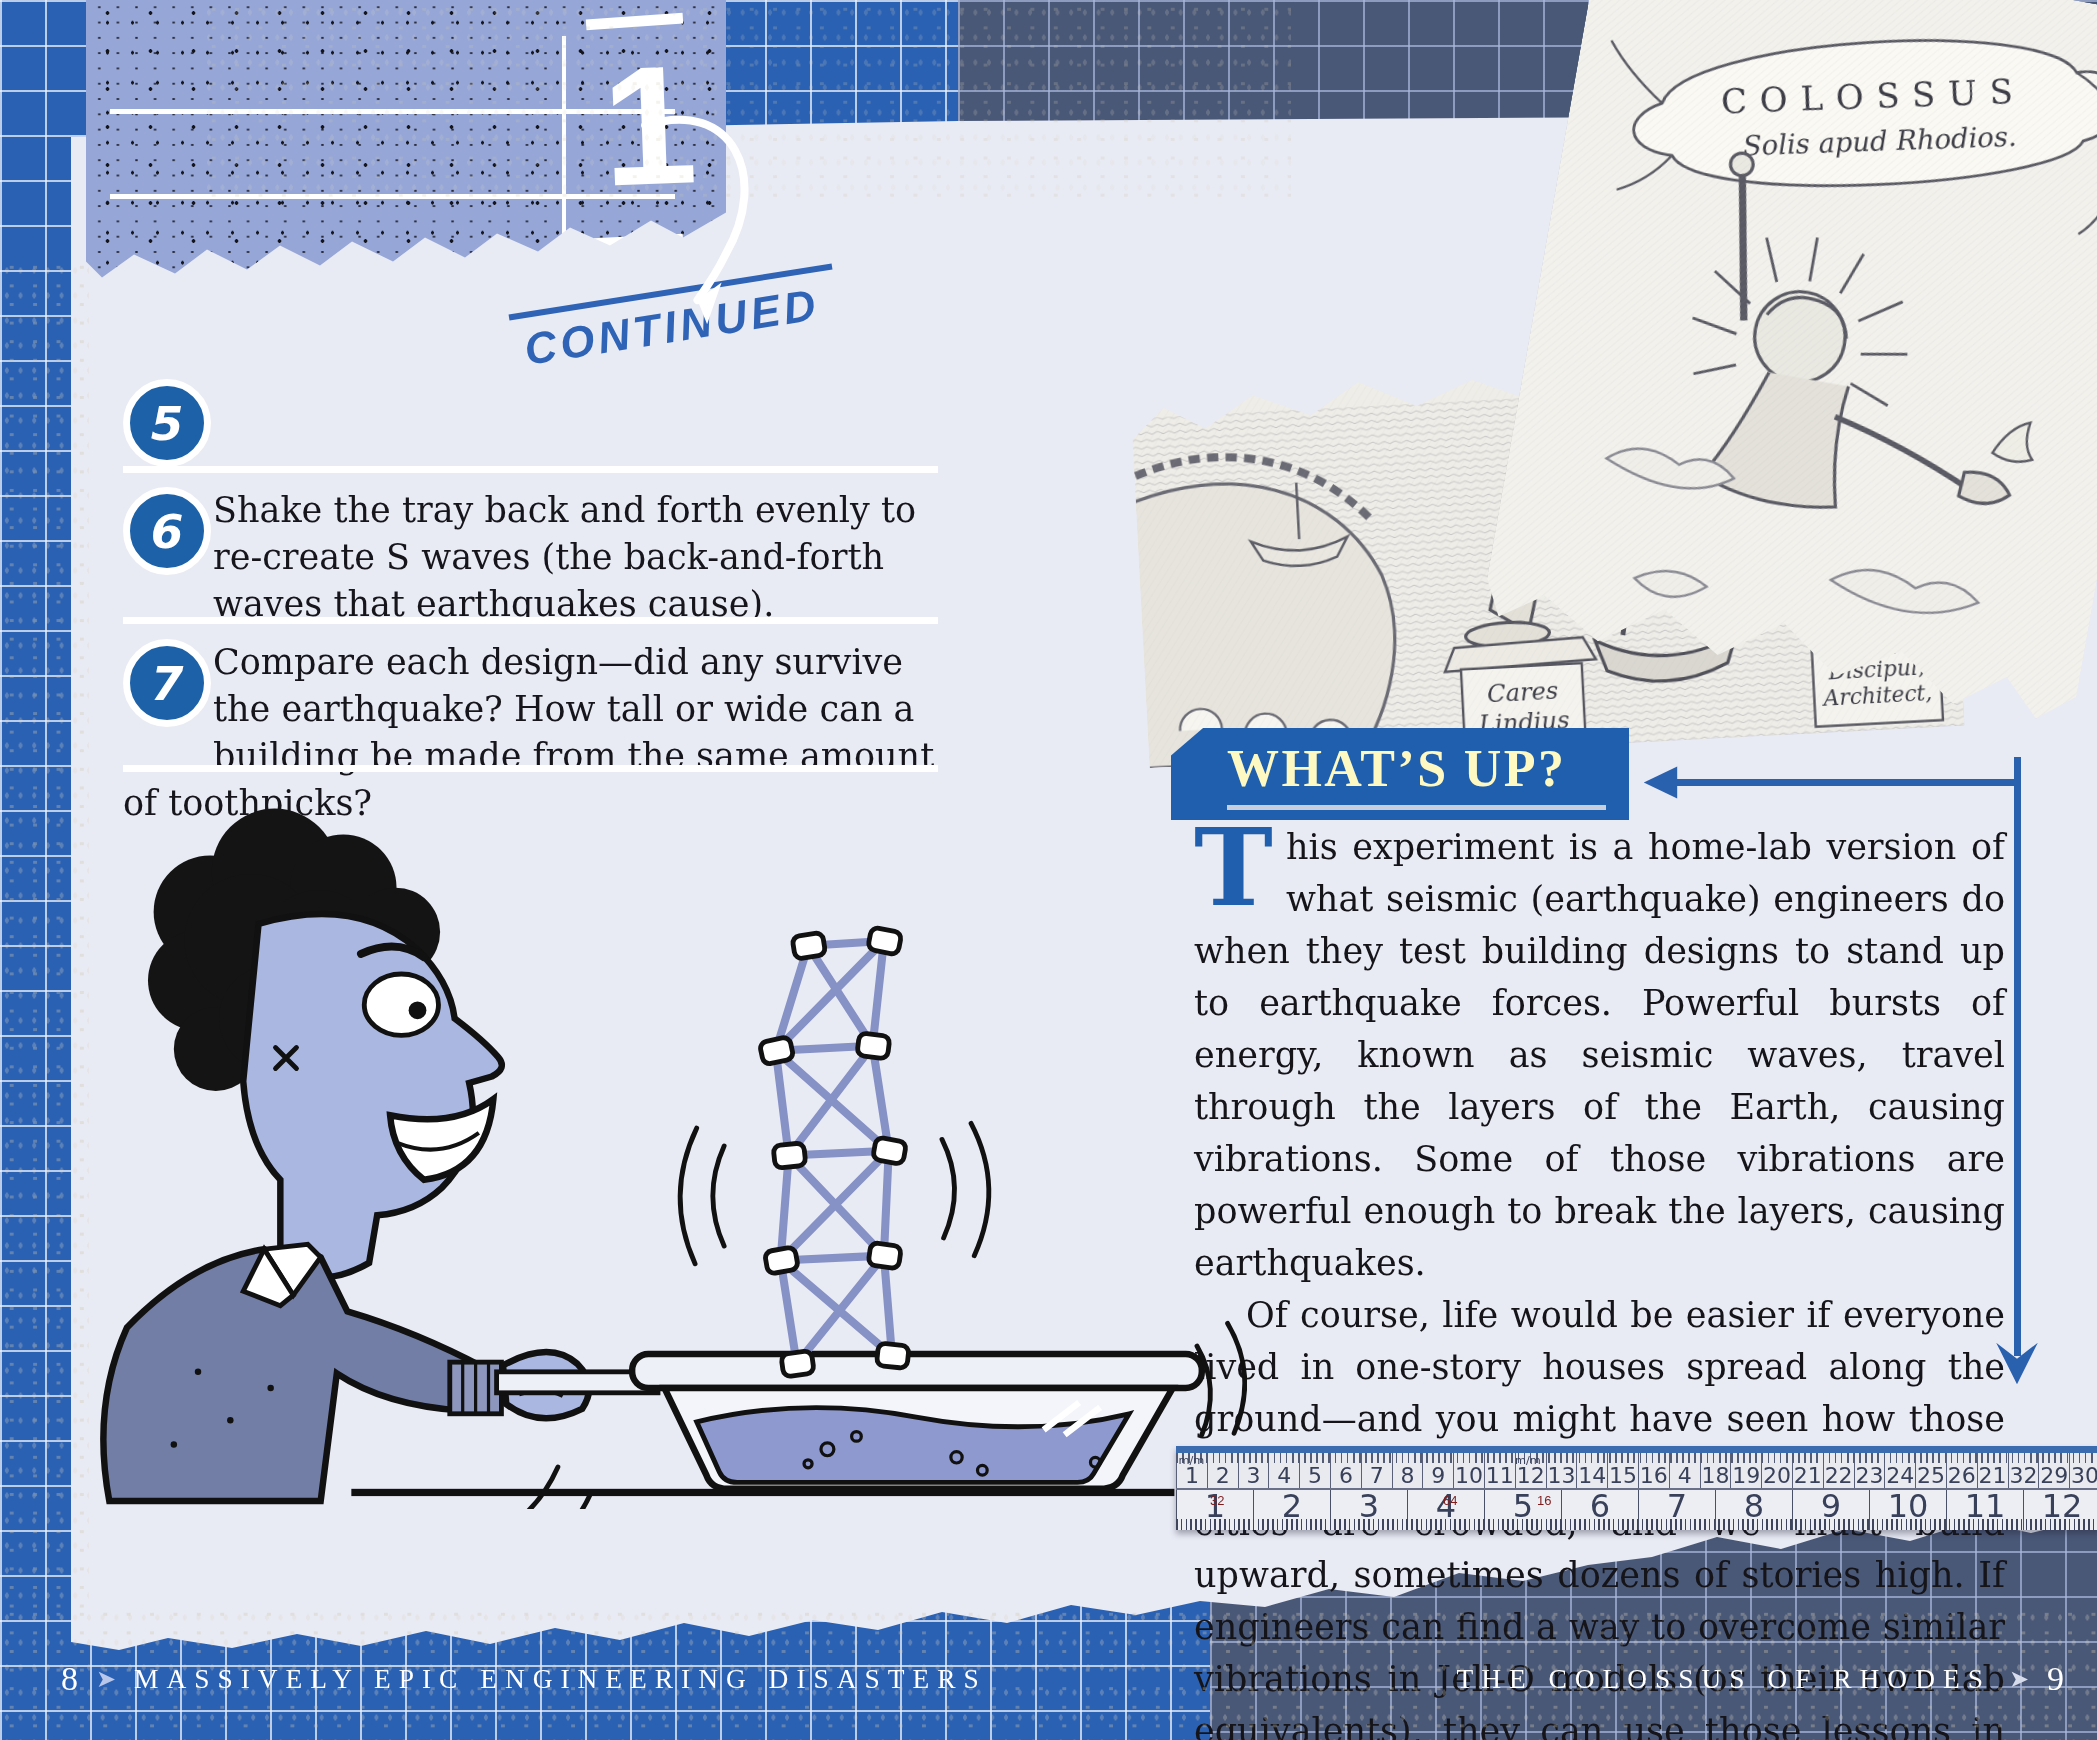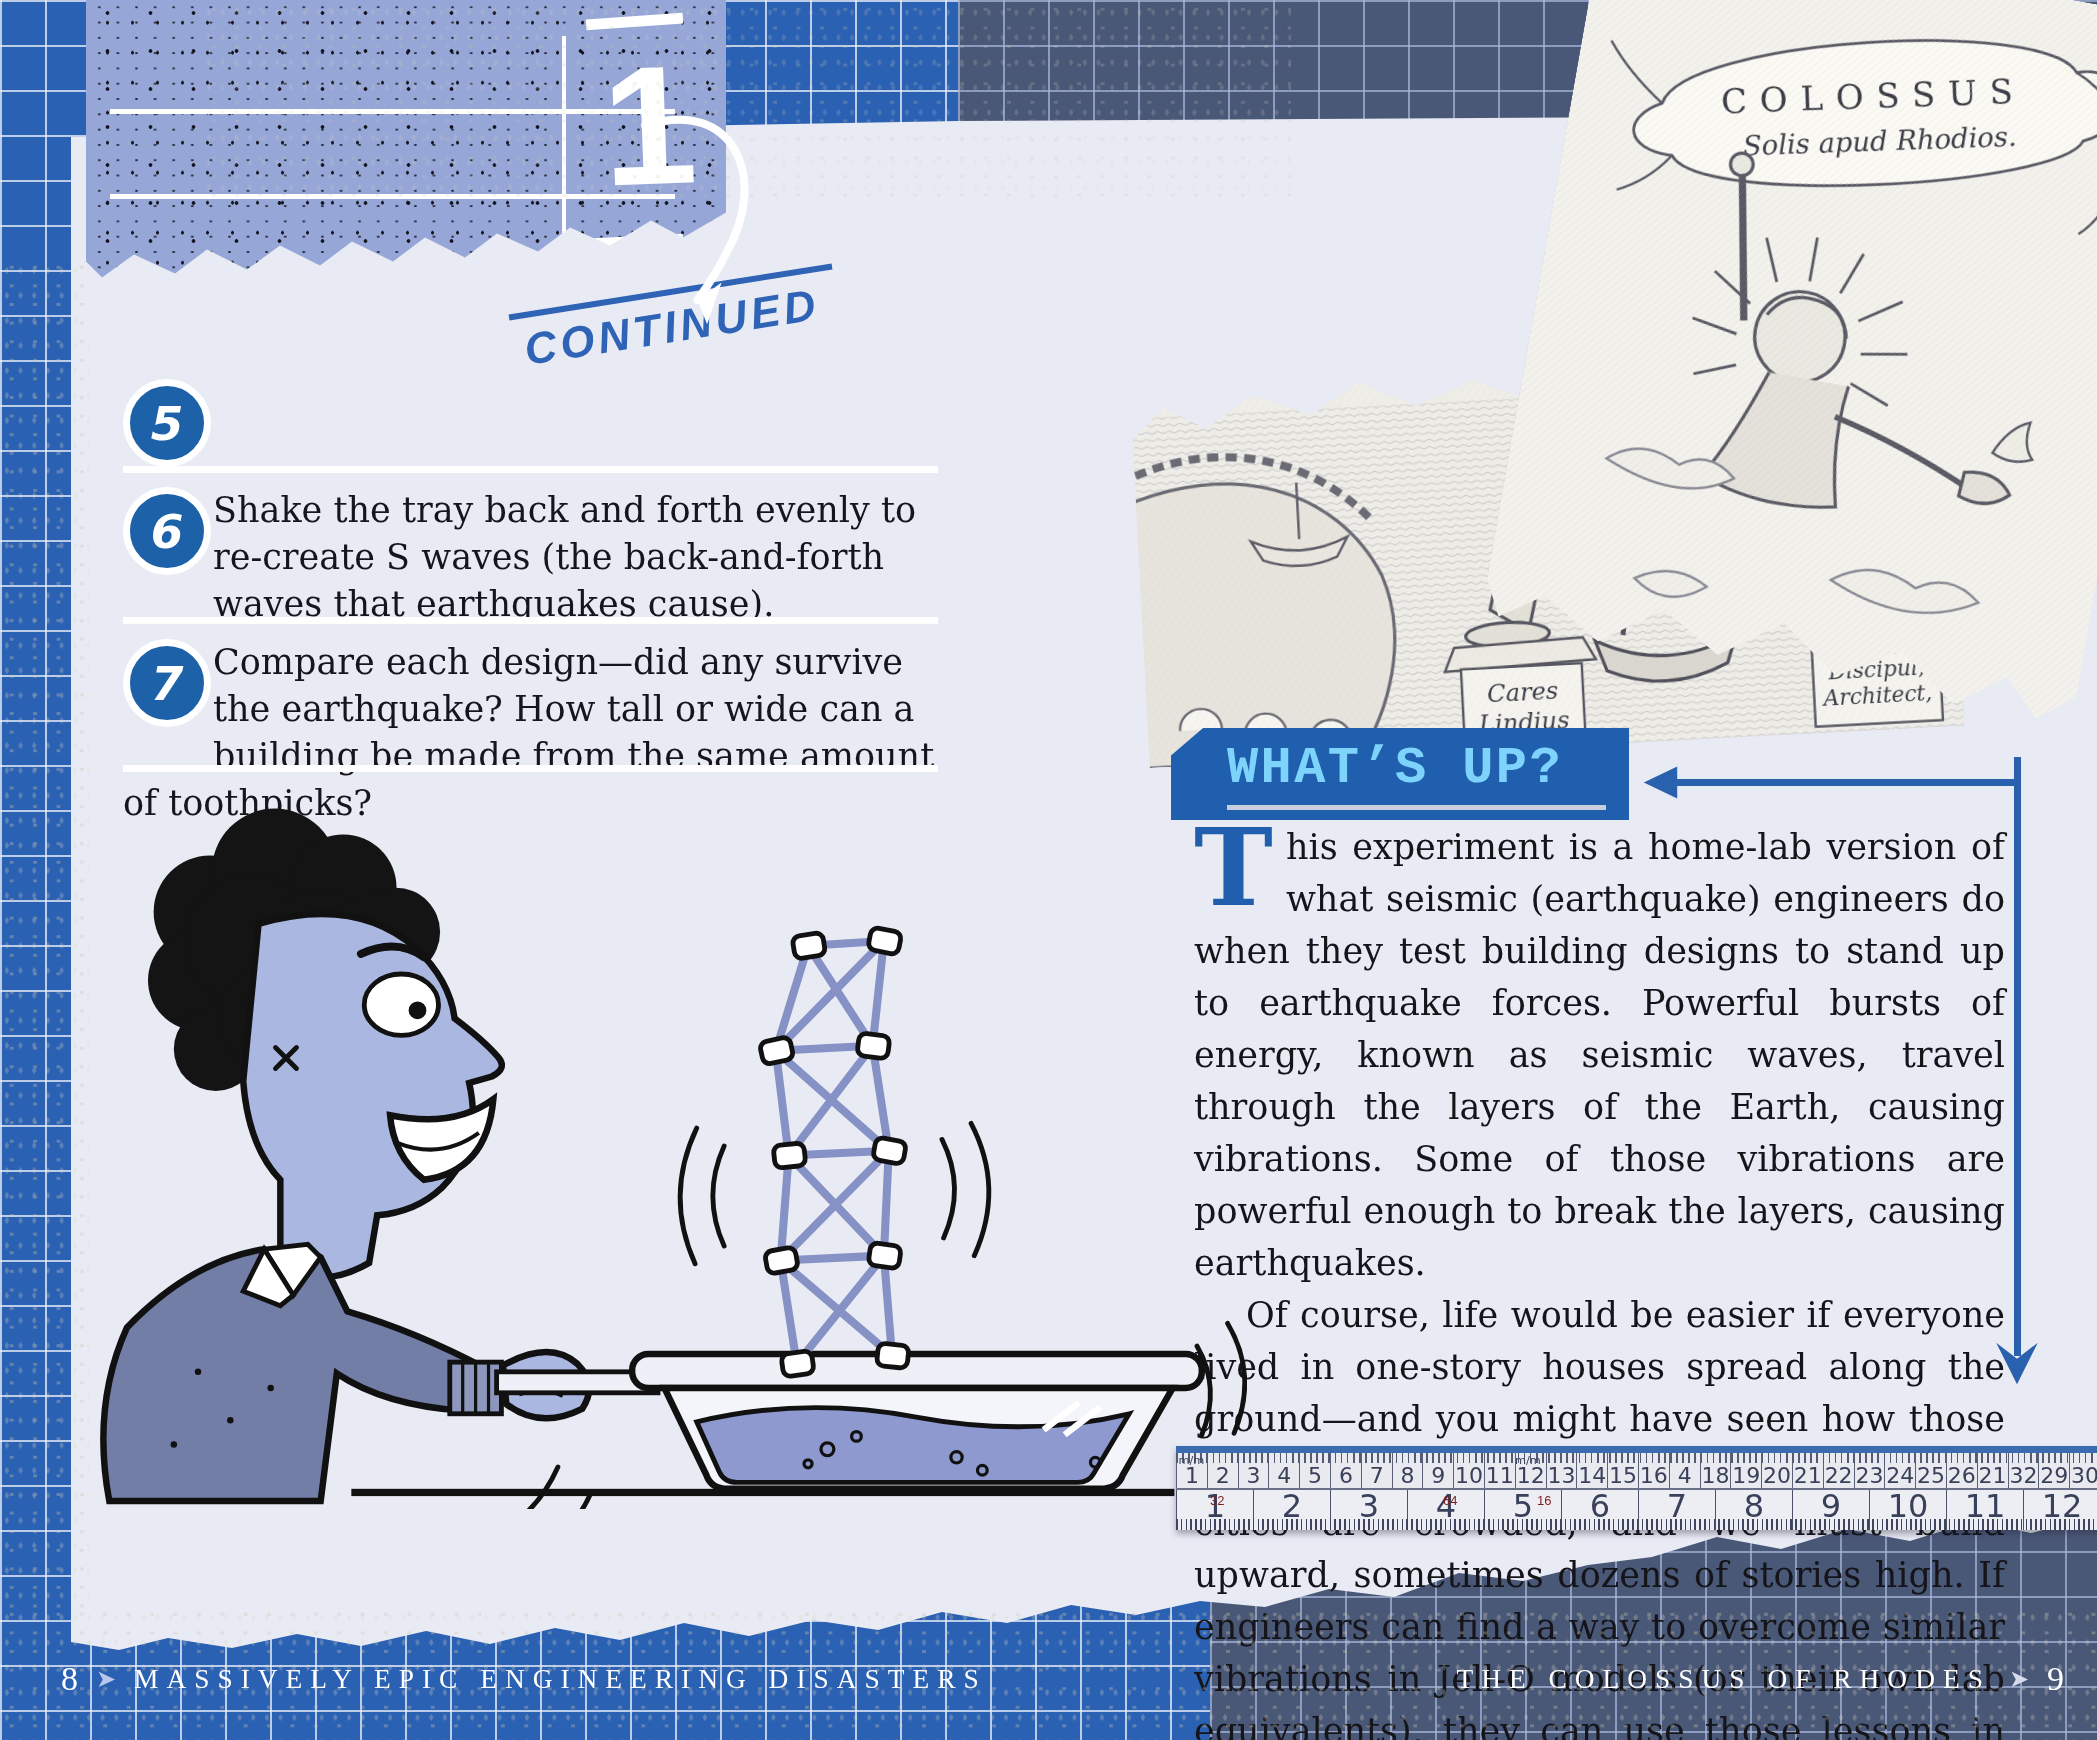--- a/index.html
+++ b/index.html
@@ -92,22 +92,22 @@
     border:7.3px solid #fff;box-sizing:content-box;
     display:flex;align-items:center;justify-content:center;
     font-family:"DejaVu Sans",sans-serif;font-weight:bold;font-style:italic;
     font-size:47px;color:#fff;}
   .divider{position:absolute;left:123px;width:815px;height:7.3px;background:#fff;}
 
   
   #whatsup{position:absolute;left:1171px;top:728px;width:458px;height:92px;
     background:#1f5fad;
     clip-path:polygon(7% 0,100% 0,100% 100%,0 100%,0 30%);}
-  #whatsup h2{margin:11.3px 0 0 56px;font-family:Liberation Mono, monospace;
-    font-weight:bold;font-size:52px;letter-spacing:2.4px;color:#7dd3fc;}
+  #whatsup h2{margin:11.3px 0 0 56px;font-family:Liberation Serif, serif;
+    font-weight:bold;font-size:52px;letter-spacing:2.4px;color:#fef9c3;}
   #whatsup .underbar{position:absolute;left:56px;bottom:9.7px;width:379px;height:5.6px;
     background:#c7cede;}
   .blue-line{position:absolute;background:#2a61ae;}
   #arrow-left-head{position:absolute;left:1642px;top:765px;}
   #arrow-down-head{position:absolute;left:1993px;top:1341px;}
 
   
   #article{position:absolute;left:1194px;top:821px;width:811px;
     font-size:35px;line-height:52px;color:#141419;text-align:justify;}
   #article p{margin:0;}

